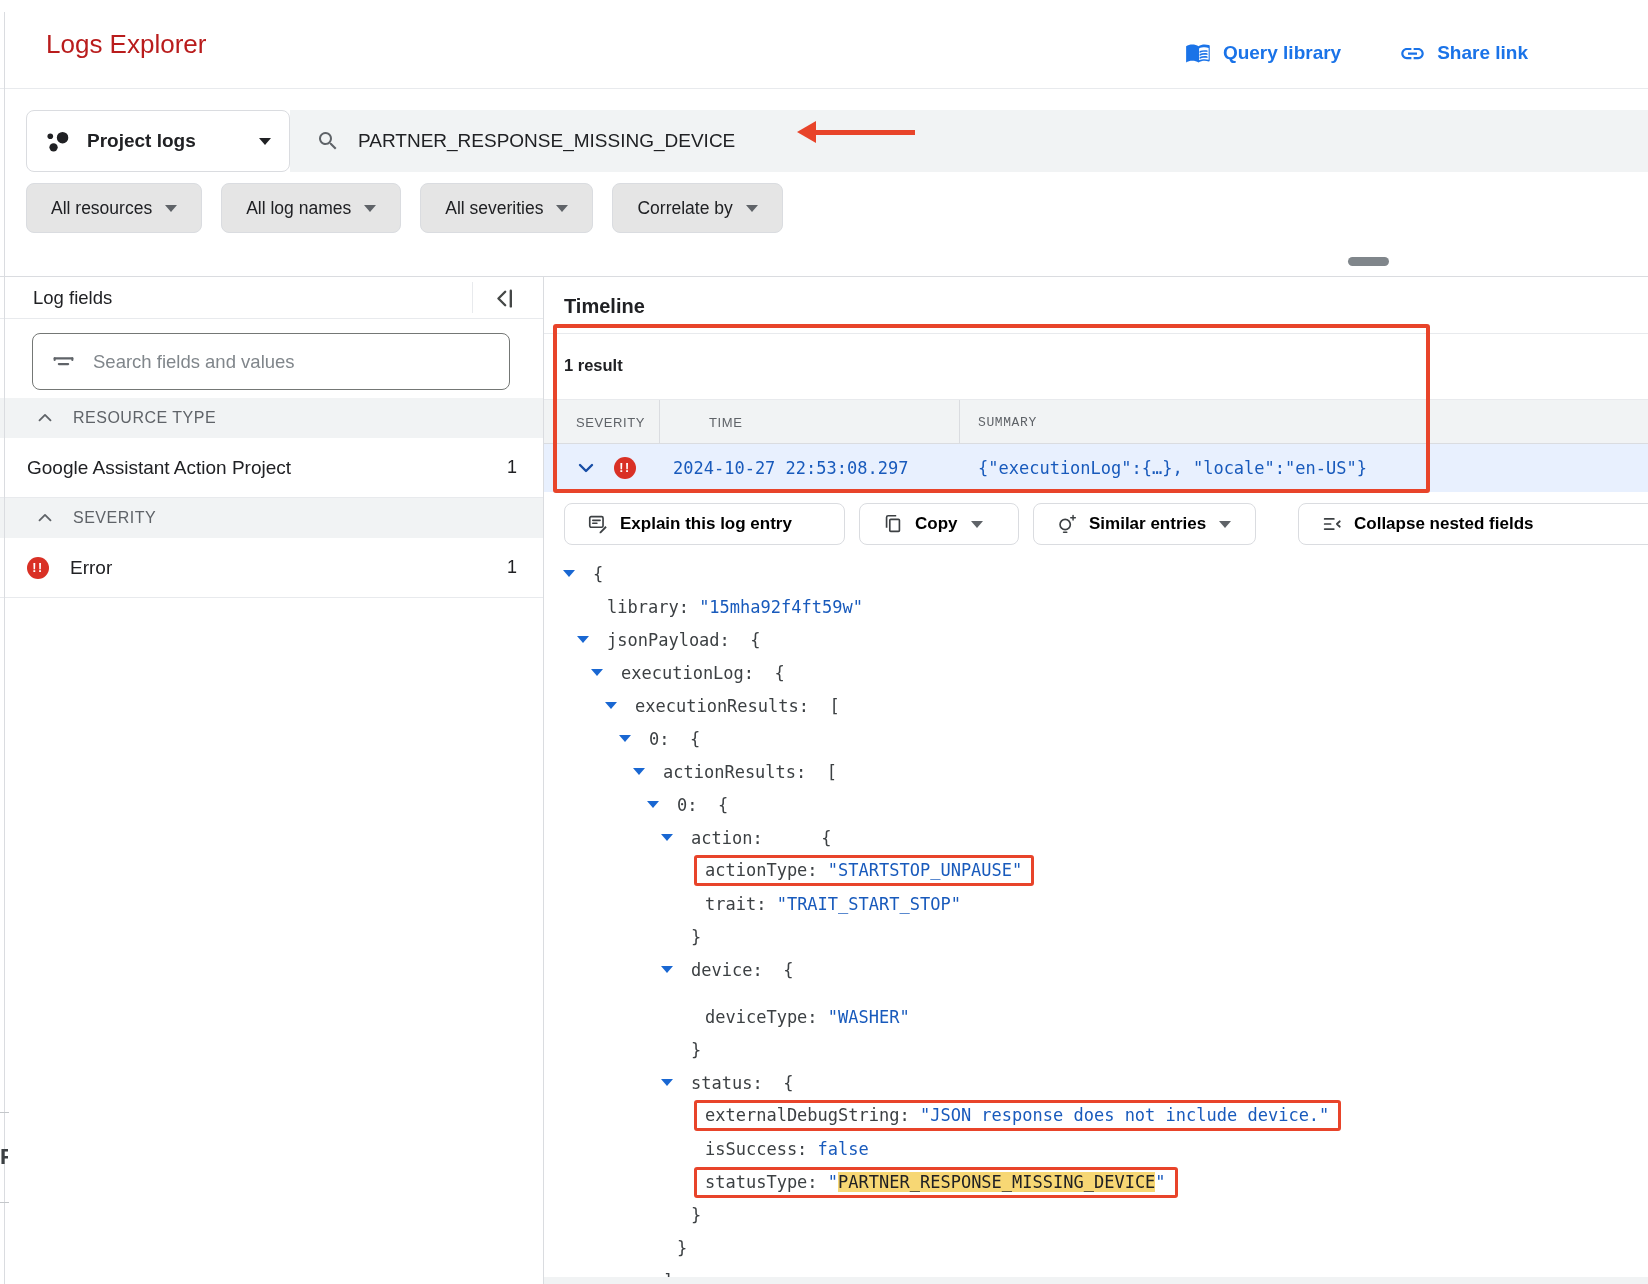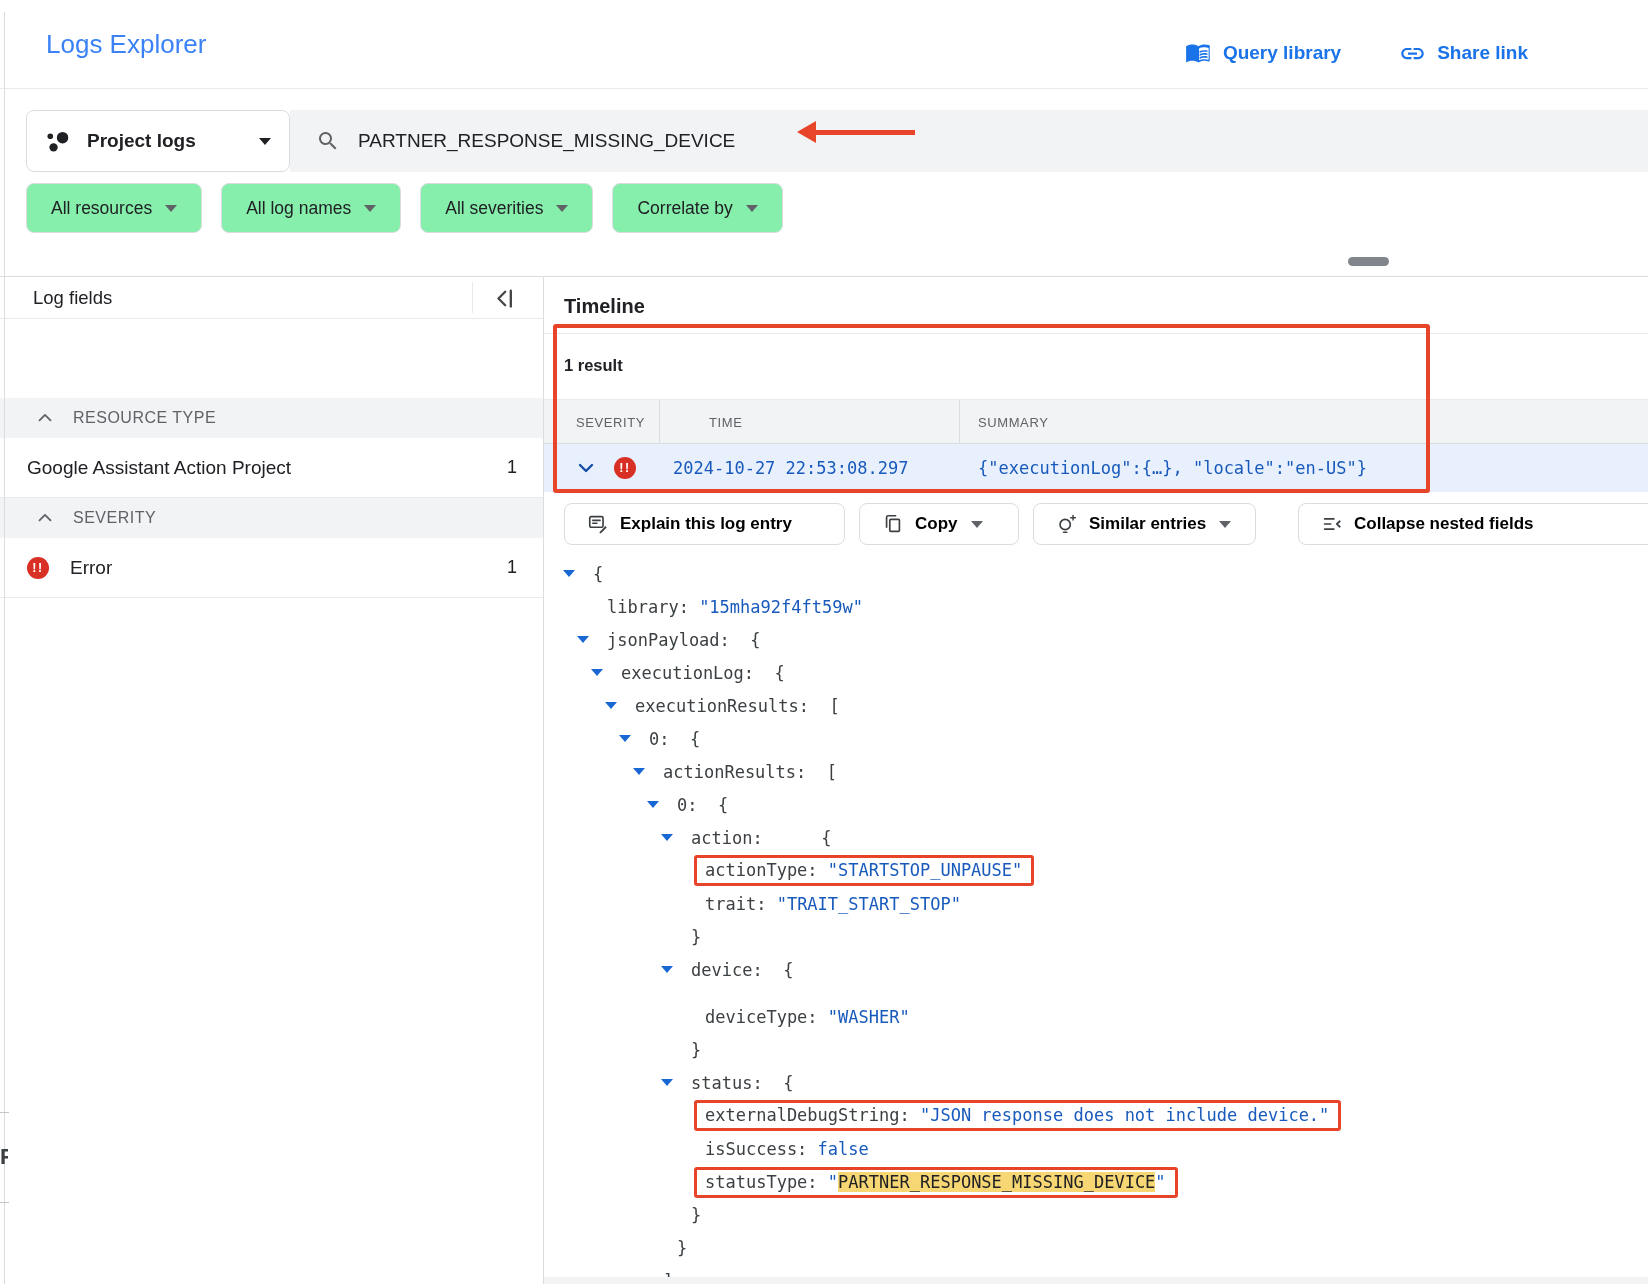--- a/index.html
+++ b/index.html
@@ -6,42 +6,42 @@
   html,body { width:1648px; height:1284px; }
   body {
     position:relative; overflow:hidden; background:#fff;
     font-family:"Liberation Sans", sans-serif; color:#202124;
   }
   svg { display:block; }
   .mono { font-family:"DejaVu Sans Mono", monospace; }
 
   
   #topbar { position:absolute; left:0; top:0; width:1648px; height:89px; background:#fff; border-bottom:1px solid #e8eaed; z-index:3; }
-  #app-title { position:absolute; left:46px; top:0; height:89px; display:flex; align-items:center; font-size:26px; color:#3b82f6; }
+  #app-title { position:absolute; left:46px; top:0; height:89px; display:flex; align-items:center; font-size:26px; color:#b91c1c; }
   #top-links { position:absolute; right:120px; top:0; height:106px; display:flex; align-items:center; gap:58px; }
   .top-link { display:flex; align-items:center; gap:11px; color:var(--link-blue); font-size:19px; font-weight:600; cursor:pointer; }
   .top-link svg { width:27px; height:27px; }
 
   
   #query-zone { position:absolute; left:0; top:89px; width:1648px; height:188px; background:#fff; }
   #query-field { position:absolute; left:290px; top:21px; width:1358px; height:62px; background:#f1f3f4; display:flex; align-items:center; }
   #query-field svg { width:24px; height:24px; margin-left:26px; }
   #query-text { margin-left:18px; font-size:19px; color:#202124; }
   #scope-pill { position:absolute; left:26px; top:21px; width:264px; height:62px; background:#fff; border:1px solid #dadce0; border-radius:8px; display:flex; align-items:center; gap:15px; padding:0 18px; z-index:2; cursor:pointer; }
   #scope-pill .label { font-size:19px; font-weight:600; }
   .caret { width:0; height:0; border-left:6px solid transparent; border-right:6px solid transparent; border-top:7px solid #5f6368; }
   #scope-pill .caret { margin-left:auto; border-top-color:#202124; }
 
   
   #query-arrow { position:absolute; left:797px; top:32px; width:120px; height:22px; pointer-events:none; z-index:4; }
   #query-arrow .shaft { position:absolute; left:16px; top:8.5px; width:102px; height:5px; background:var(--ann-red); }
   #query-arrow .head { position:absolute; left:0; top:0; width:0; height:0; border-top:11px solid transparent; border-bottom:11px solid transparent; border-right:19px solid var(--ann-red); }
 
   #chips { position:absolute; left:26px; top:94px; display:flex; gap:19px; }
-  .chip { height:50px; border:1px solid #dadce0; border-radius:8px; background:#86efac; display:flex; align-items:center; gap:13px; padding:0 24px; font-size:17.5px; cursor:pointer; white-space:nowrap; }
+  .chip { height:50px; border:1px solid #dadce0; border-radius:8px; background:#e5e5e5; display:flex; align-items:center; gap:13px; padding:0 24px; font-size:17.5px; cursor:pointer; white-space:nowrap; }
 
   #main-divider { position:absolute; left:0; top:276px; width:1648px; height:1px; background:#dadce0; }
   #drag-handle { position:absolute; left:1348px; top:257px; width:41px; height:9px; border-radius:5px; background:#80868b; cursor:row-resize; }
 
   
   #sidebar { position:absolute; left:0; top:277px; width:544px; height:1007px; background:#fff; border-right:1px solid #dadce0; }
   #logfields-header { position:relative; height:42px; border-bottom:1px solid #e8eaed; }
   #logfields-title { position:absolute; left:33px; top:0; height:42px; display:flex; align-items:center; font-size:18.5px; }
   #lf-mini-divider { position:absolute; left:472px; top:5px; width:1px; height:31px; background:#e8eaed; }
   #lf-collapse { position:absolute; left:490px; top:8px; width:27px; height:27px; cursor:pointer; }
@@ -170,20 +170,28 @@
   <div id="logfields-header">
     <span id="logfields-title">Log fields</span>
     <span id="lf-mini-divider"></span>
     <span id="lf-collapse">
       <svg viewBox="0 0 24 24" fill="none" stroke="#444746" stroke-width="2.1" stroke-linecap="round" stroke-linejoin="round">
           <path d="M13.5 6l-6 6 6 6"></path>
           <path d="M18.5 5v14"></path>
         </svg>
     </span>
   </div>
+  <div id="field-search">
+    <svg viewBox="0 0 24 24" fill="none" stroke="#5f6368" stroke-width="2" stroke-linecap="round">
+        <path d="M3.5 9h17"></path>
+        <path d="M3.5 9v1.6M20.5 9v1.6"></path>
+        <path d="M7.5 14.5h9"></path>
+      </svg>
+    <input type="text" placeholder="Search fields and values" style="">
+  </div>
   <div id="field-sections">
       <div class="section-header">
         <span>
           <svg viewBox="0 0 24 24" fill="none" stroke="#5f6368" stroke-width="2" stroke-linecap="round" stroke-linejoin="round">
             <path d="M6 14.6l6-6 6 6"></path>
           </svg>
         </span>
         <span>RESOURCE TYPE</span>
       </div>
       <div class="field-item">
@@ -207,21 +215,21 @@
 </div>
 
 <div id="main">
   <div id="timeline-title">Timeline</div>
   <div id="tl-divider"></div>
   <div id="result-count">1 result</div>
 
   <div id="table-header">
       <span class="col-label" style="left: 32px;">SEVERITY</span>
       <span class="col-label" style="left: 129px; margin-left: 36px;">TIME</span>
-      <span class="col-label" style="left: 434px;">SUMMARY</span>
+      <span class="col-label" style="left: 434px; font-family: Liberation Mono, monospace;">SUMMARY</span>
       <span class="col-div" style="left: 115px;"></span>
       <span class="col-div" style="left: 415px;"></span>
     </div>
 
   <div id="log-row">
     <span class="chev">
       <svg viewBox="0 0 24 24" fill="none" stroke="#174ea6" stroke-width="2.4" stroke-linecap="round" stroke-linejoin="round">
           <path d="M6 9l6 6 6-6"></path>
         </svg>
     </span>

